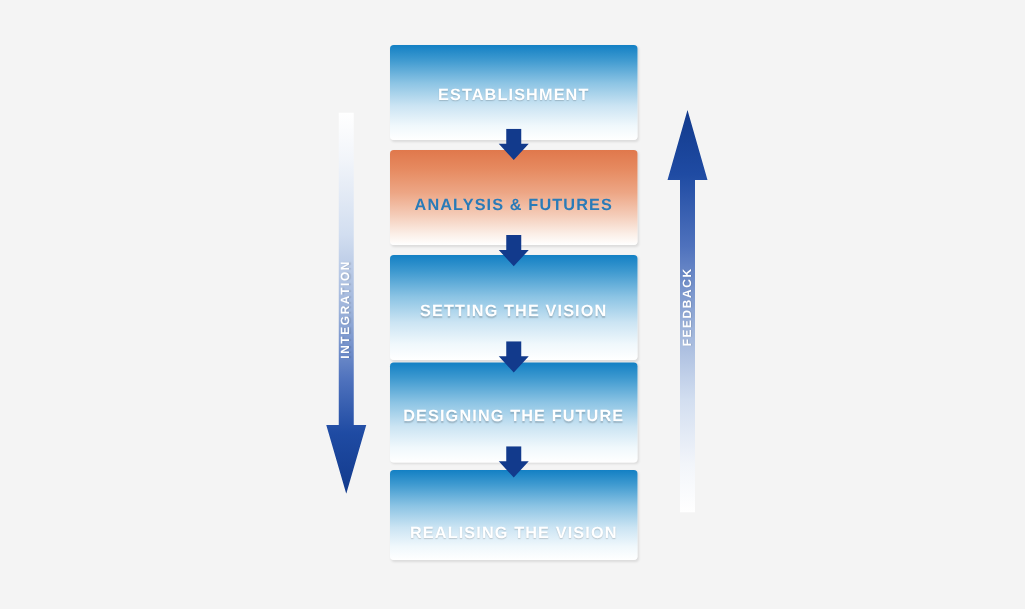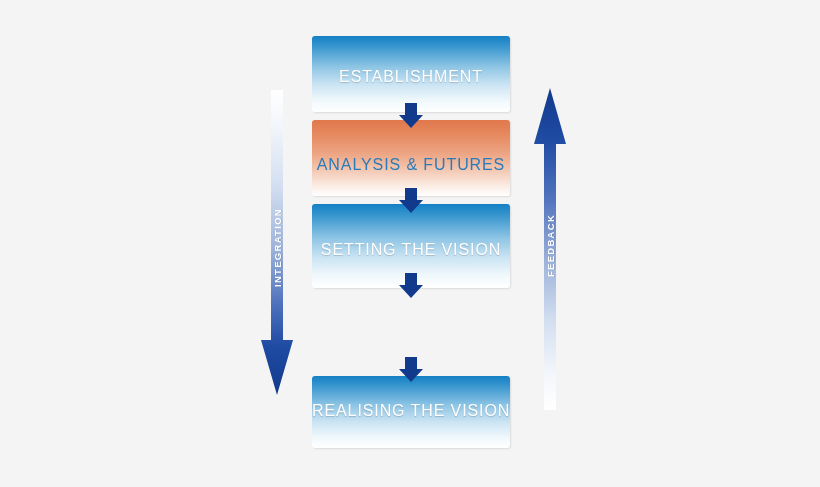--- a/index.html
+++ b/index.html
@@ -36,22 +36,22 @@
     border-radius: 3px;
     box-shadow: 1px 1px 2px rgba(0,0,0,0.10);
     overflow: hidden;
   }
 
   .stage-box .stage-label {
     position: absolute;
     left: 0;
     width: 100%;
     text-align: center;
-    font-size: 16px;
-    font-weight: normal;
+    font-size: 13px;
+    font-weight: bold;
     letter-spacing: 0.9px;
     white-space: nowrap;
   }
 
   
   .stage-blue {
     background: linear-gradient(to bottom, #1380c4 0%, #3f9ad0 16%, #8cc4e4 40%, #cbe4f3 64%, #f0f8fc 85%, #ffffff 100%);
   }
   .stage-blue .stage-label {
     color: #ffffff;
@@ -71,21 +71,21 @@
   .box-1 { top: 0px;   height: 76px; }
   .box-2 { top: 84px;  height: 76px; }
   .box-3 { top: 168px; height: 84px; }
   .box-4 { top: 254px; height: 80px; }
   .box-5 { top: 340px; height: 72px; }
 
   .box-1 .stage-label { top: 32px; }
   .box-2 .stage-label { top: 36px; }
   .box-3 .stage-label { top: 37px; }
   .box-4 .stage-label { top: 35px; }
-  .box-5 .stage-label { top: 26px; }
+  .box-5 .stage-label { top: 42px; }
 
   
   .connector {
     position: absolute;
     left: 398px;
     width: 26px;
     height: 26px;
   }
   .connector svg { display: block; }
   .conn-1 { top: 103px; }
@@ -166,20 +166,23 @@
     </div>
 
     <div class="stage-box stage-blue box-3">
       <span class="stage-label">SETTING THE VISION</span>
     </div>
 
     <div class="stage-box stage-orange box-2">
       <span class="stage-label">ANALYSIS &amp; FUTURES</span>
     </div>
 
+    <div class="stage-box stage-blue box-4">
+      <span class="stage-label">DESIGNING THE FUTURE</span>
+    </div>
 
     <div class="stage-box stage-blue box-5">
       <span class="stage-label">REALISING THE VISION</span>
     </div>
 
   </div>
 
   <div class="connector conn-1">
     <svg width="26" height="26" viewBox="0 0 26 26">
       <polygon fill="#123a8c" points="7,0 19,0 19,12 25,12 13,25 1,12 7,12"></polygon>

